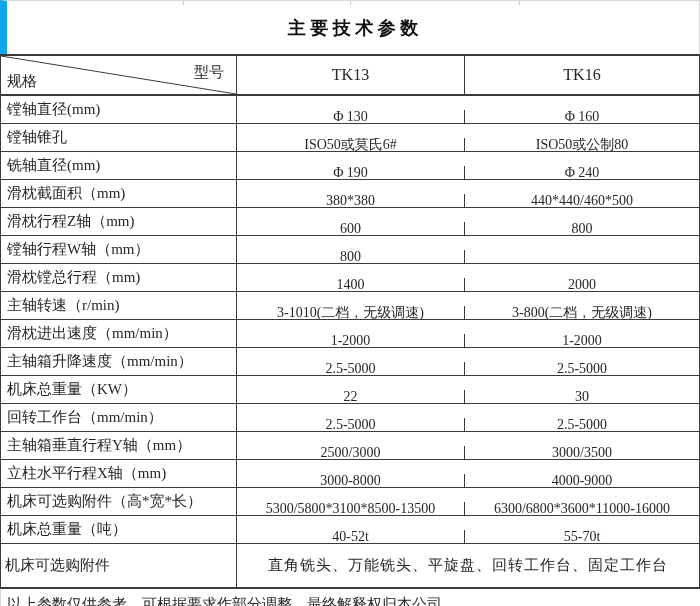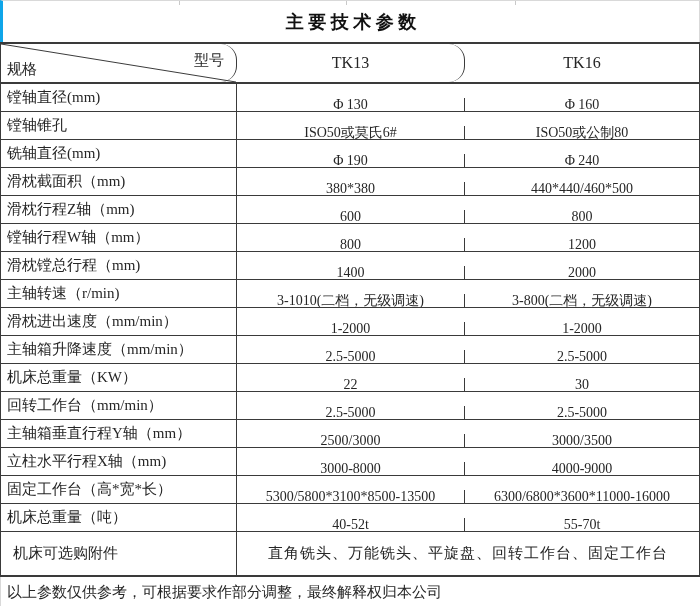--- a/index.html
+++ b/index.html
@@ -9,24 +9,24 @@
     height: 606px;
     box-sizing: border-box;
     background: #ffffff;
     font-family: "Liberation Serif", "DejaVu Serif", serif;
     color: #262626;
     overflow: hidden;
   }
   
   .title-bar {
     position: relative;
-    height: 42px;
+    height: 54px;
     box-sizing: border-box;
     border-top: 1px solid #d9d9d9;
-    border-left: 3px solid #0ea5e9;
+    border-left: 7px solid #0ea5e9;
     border-right: 1px solid #d9d9d9;
     display: flex;
     align-items: center;
     justify-content: center;
   }
   .title-text {
     font-size: 18px;
     font-weight: bold;
     color: #111111;
     white-space: pre;
@@ -51,21 +51,21 @@
     border-bottom: 2px solid #3a3a3a;
     background: #ffffff;
   }
   .header-row {
     display: grid;
     grid-template-columns: 236px 228px 1fr;
     height: 38px;
     box-sizing: content-box;
     border-bottom: 2px solid #3a3a3a;
   }
-  .header-row > div { box-sizing: border-box; border-radius: 16px; }
+  .header-row > div { box-sizing: border-box; }
   .diag-cell {
     position: relative;
     border-right: 1px solid #3a3a3a;
     font-size: 15px;
   }
   .diag-svg { position: absolute; left: 0; top: 0; width: 100%; height: 100%; }
   .diag-spec { position: absolute; left: 6px; bottom: 3px; }
   .diag-model { position: absolute; right: 12px; top: 7px; }
   .model-col {
     display: flex; align-items: center; justify-content: center;
@@ -96,21 +96,21 @@
 
   .merged-row {
     display: grid;
     grid-template-columns: 236px 1fr;
     height: 43px;
   }
   .merged-row > div { box-sizing: border-box; }
   .merged-label {
     border-right: 1px solid #3a3a3a;
     display: flex; align-items: center;
-    padding-left: 12px;
+    padding-left: 4px;
     font-size: 15px;
   }
   .merged-value {
     display: flex; align-items: center; justify-content: center;
     font-size: 15px;
     letter-spacing: 1px;
   }
 
   .footer-note {
     box-sizing: border-box;
@@ -171,21 +171,20 @@
           <div class="row-val v2">440*440/460*500</div>
         </div>
         <div class="row">
           <div class="row-label">滑枕行程Z轴（mm)</div>
           <div class="row-val v1">600</div>
           <div class="row-val v2">800</div>
         </div>
         <div class="row">
           <div class="row-label">镗轴行程W轴（mm）</div>
           <div class="row-val v1">800</div>
-          <div class="row-val v2">1200</div>
         </div>
         <div class="row">
           <div class="row-label">滑枕镗总行程（mm)</div>
           <div class="row-val v1">1400</div>
           <div class="row-val v2">2000</div>
         </div>
         <div class="row">
           <div class="row-label">主轴转速（r/min)</div>
           <div class="row-val v1">3-1010(二档，无级调速)</div>
           <div class="row-val v2">3-800(二档，无级调速)</div>
@@ -214,21 +213,21 @@
           <div class="row-label">主轴箱垂直行程Y轴（mm）</div>
           <div class="row-val v1">2500/3000</div>
           <div class="row-val v2">3000/3500</div>
         </div>
         <div class="row">
           <div class="row-label">立柱水平行程X轴（mm)</div>
           <div class="row-val v1">3000-8000</div>
           <div class="row-val v2">4000-9000</div>
         </div>
         <div class="row">
-          <div class="row-label">固定工作台（高*宽*长）</div>
+          <div class="row-label">机床可选购附件（高*宽*长）</div>
           <div class="row-val v1">5300/5800*3100*8500-13500</div>
           <div class="row-val v2">6300/6800*3600*11000-16000</div>
         </div>
         <div class="row">
           <div class="row-label">机床总重量（吨）</div>
           <div class="row-val v1">40-52t</div>
           <div class="row-val v2">55-70t</div>
         </div>
       </div>
 

